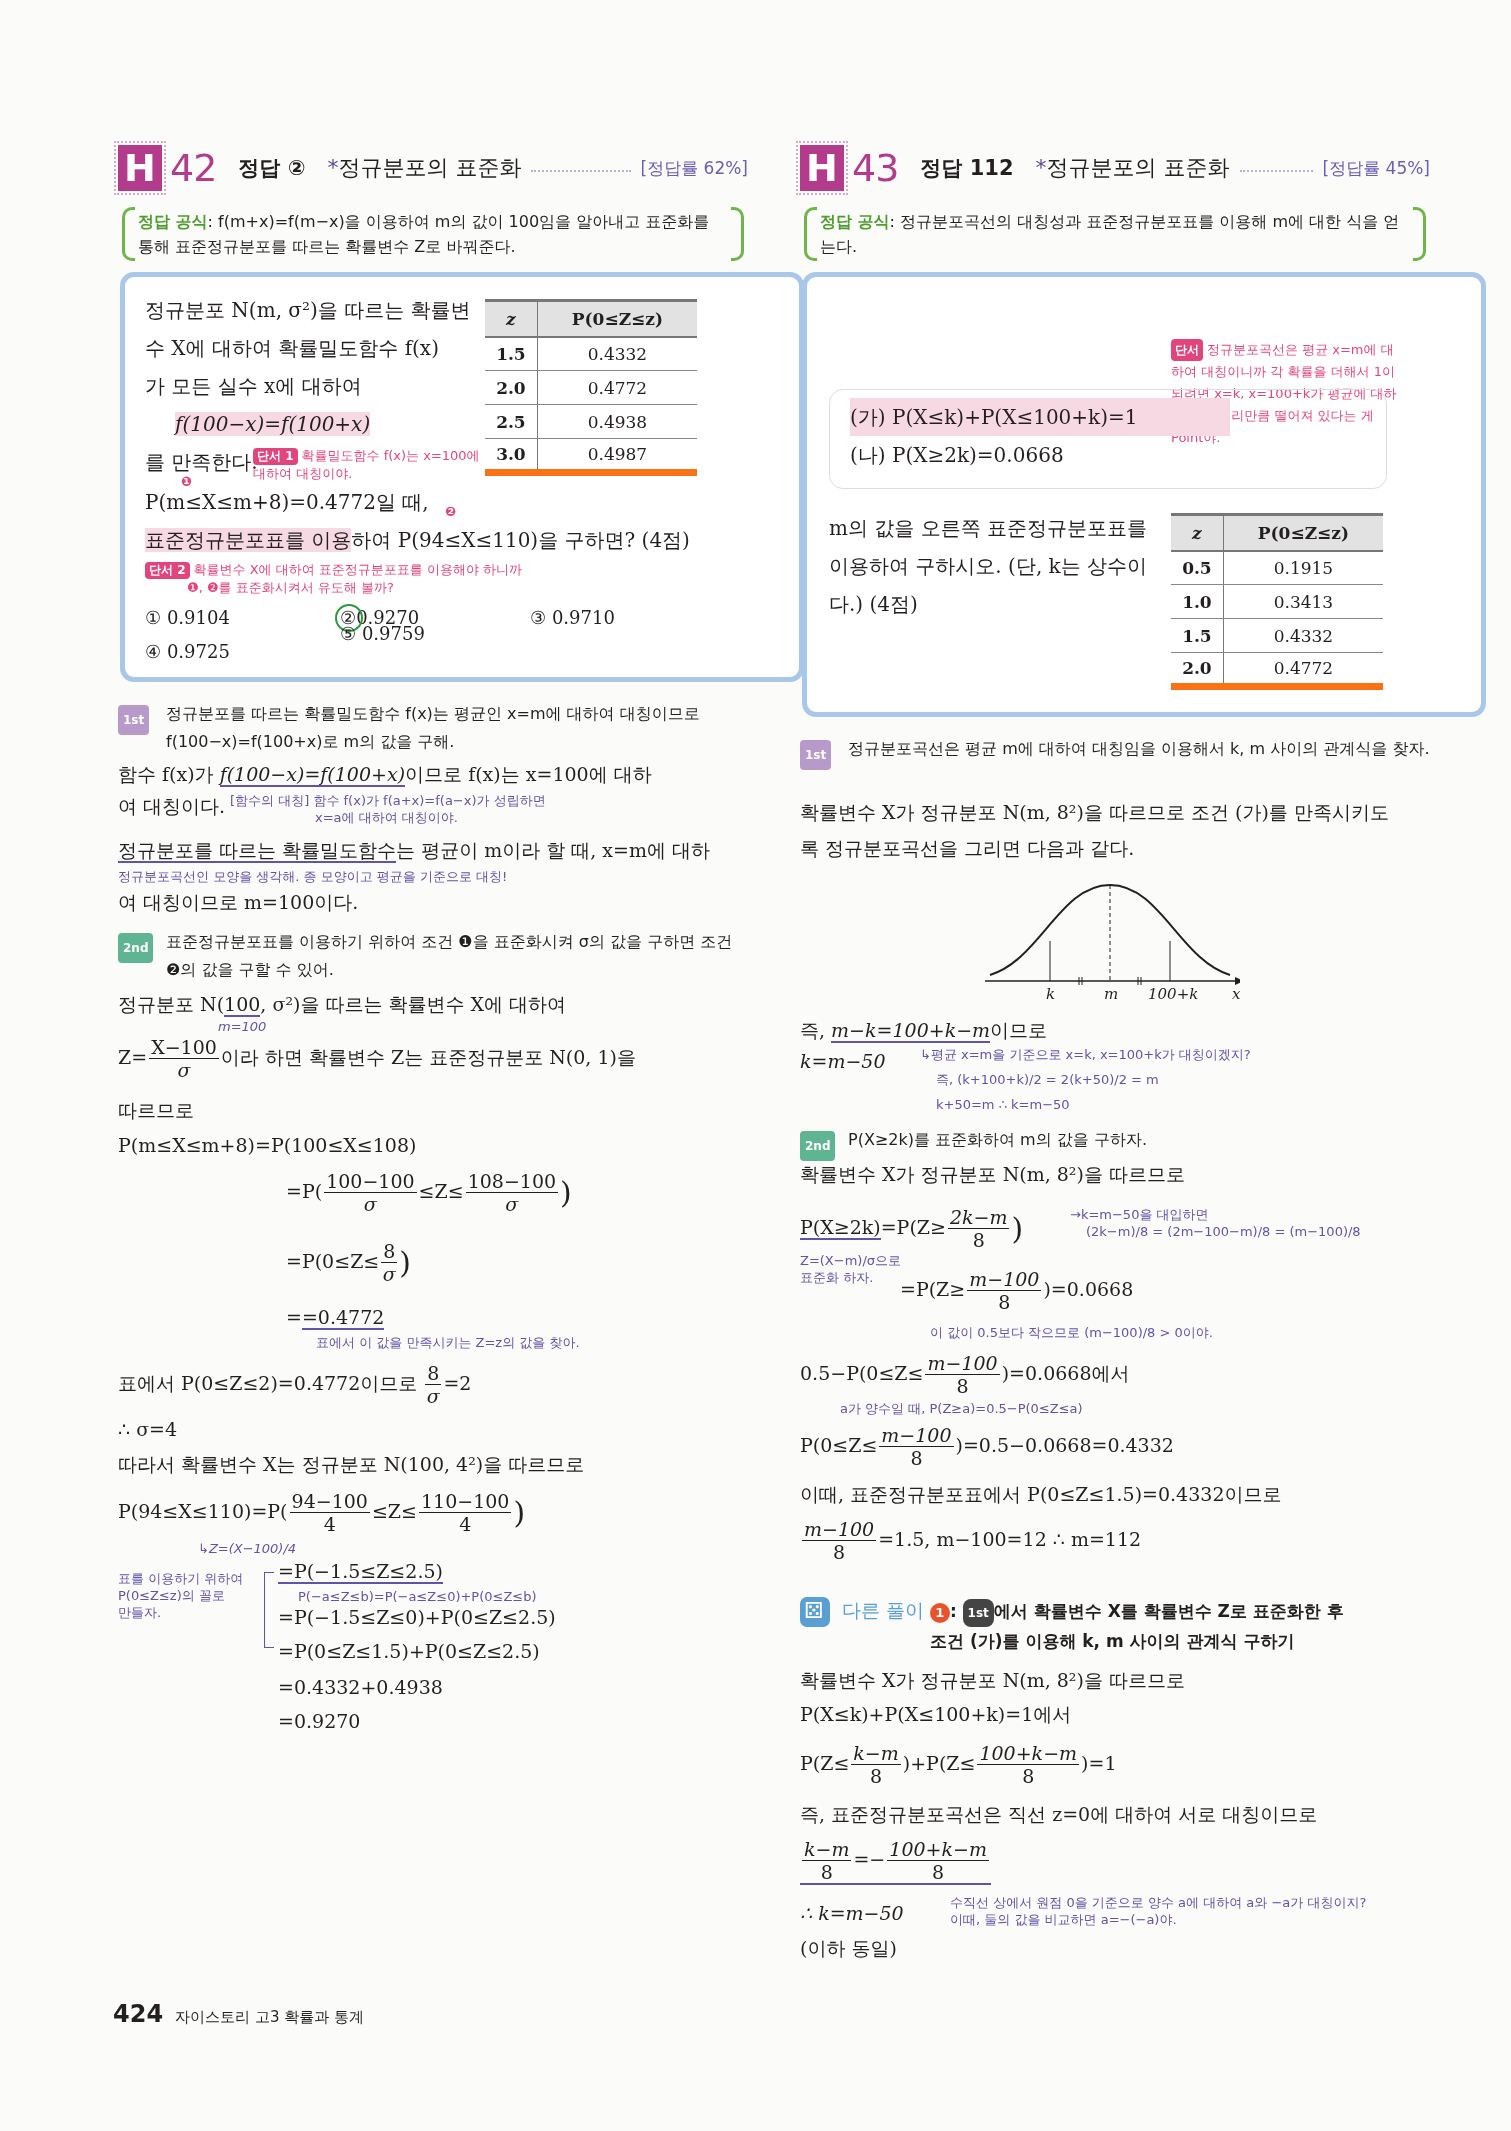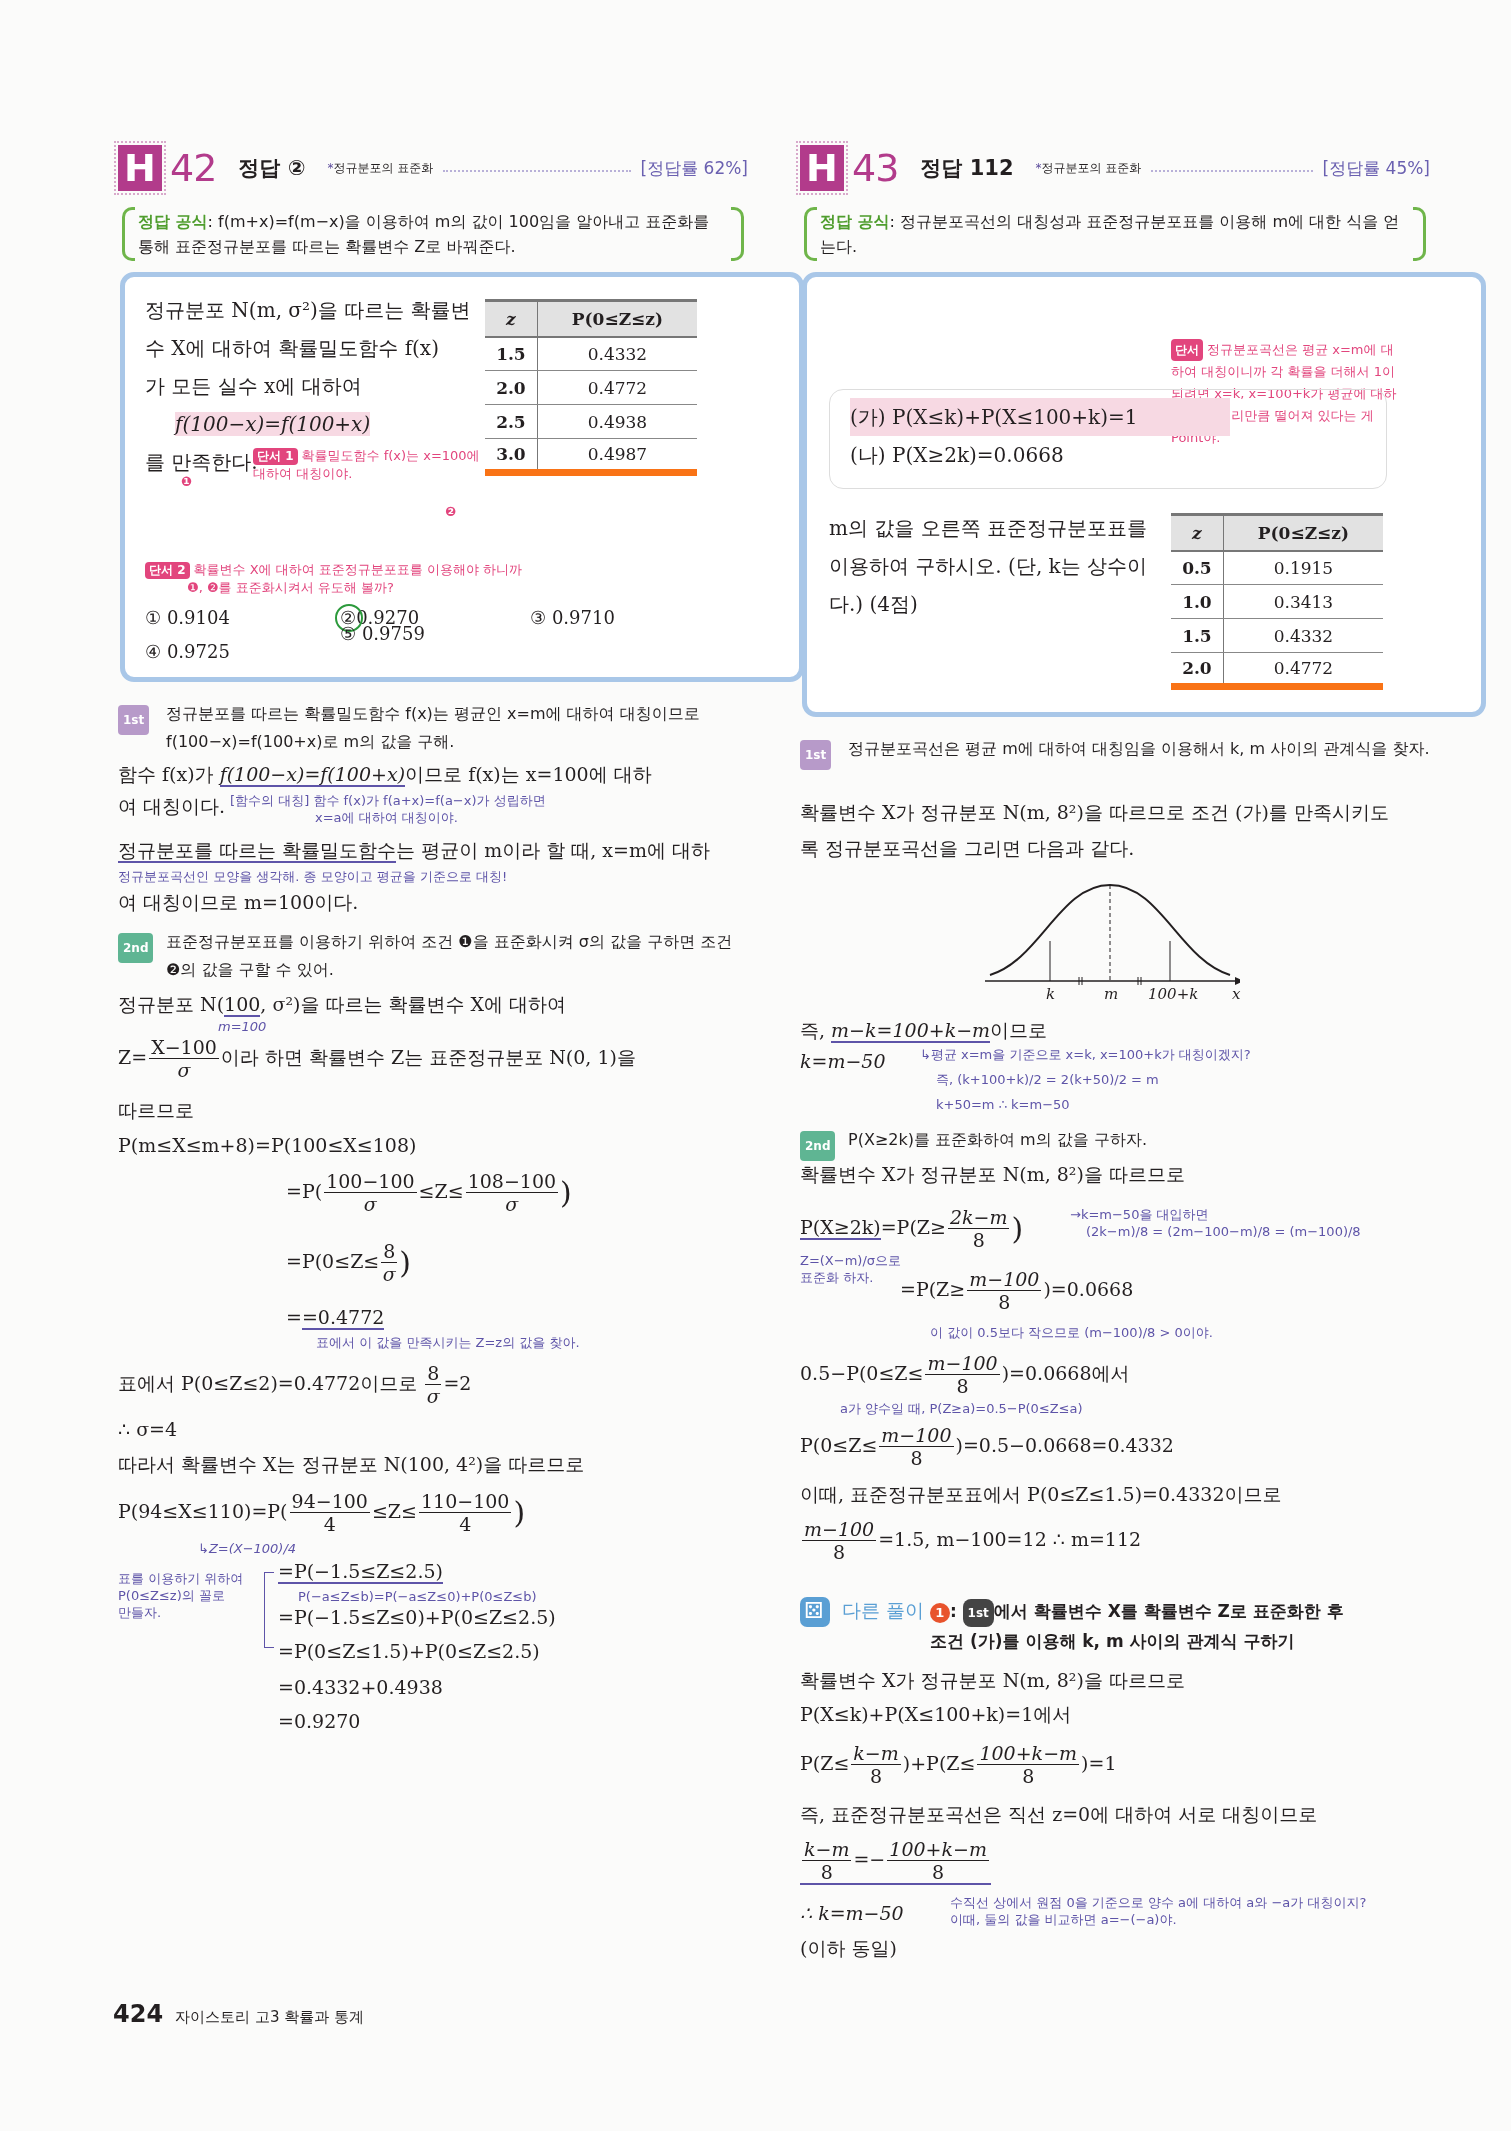--- a/index.html
+++ b/index.html
@@ -7,21 +7,21 @@
   body { font-family: "DejaVu Serif", "Liberation Serif", serif; color: #231f20; position: relative; overflow: hidden; }
   .col { position: absolute; top: 0; width: 630px; }
   .col.left { left: 118px; }
   .col.right { left: 800px; }
 
   
   .hdr { position: absolute; top: 142px; left: 0; width: 630px; height: 52px; display: flex; align-items: center; }
   .hbadge { width: 44px; height: 46px; background: #b23b8b; color: #fff; font-family: "DejaVu Sans", sans-serif; font-weight: bold; font-size: 38px; display: flex; align-items: center; justify-content: center; outline: 2px dotted #d8a9cb; outline-offset: 2px; }
   .hnum { font-family: "DejaVu Sans", sans-serif; color: #b23b8b; font-size: 38px; margin-left: 8px; letter-spacing: -1px; }
   .hans { font-family: "DejaVu Sans", sans-serif; font-size: 21px; font-weight: bold; margin-left: 22px; }
-  .htopic { font-family: "DejaVu Sans", sans-serif; font-size: 12px; margin-left: 22px; }
+  .htopic { font-family: "DejaVu Sans", sans-serif; font-size: 22px; margin-left: 22px; }
   .htopic .star { color: #5a4a9a; }
   .hdots { flex: 1; border-bottom: 2px dotted #b8b0d8; margin: 0 10px; height: 1px; margin-top: 6px; }
   .hrate { font-family: "DejaVu Sans", sans-serif; font-size: 17px; color: #6a60b0; }
 
   .formula { position: absolute; left: 4px; width: 622px; font-family: "DejaVu Sans", sans-serif; font-size: 16px; line-height: 25px; padding: 4px 16px; }
   .formula:before, .formula:after { content: ""; position: absolute; top: 2px; bottom: 2px; width: 10px; border: 3px solid #6fb54a; }
   .formula:before { left: 0; border-right: none; border-radius: 10px 0 0 10px; }
   .formula:after { right: 0; border-left: none; border-radius: 0 10px 10px 0; }
   .formula .lbl { color: #4f9d2d; font-weight: bold; }
 
@@ -88,20 +88,24 @@
       <div>정규분포 N(m, σ²)을 따르는 확률변</div>
       <div>수 X에 대하여 확률밀도함수 f(x)</div>
       <div>가 모든 실수 x에 대하여</div>
       <div style="padding-left:30px;"><span class="hl it">f(100−x)=f(100+x)</span></div>
       <div><span>를 만족한다.</span></div>
     </div>
     <div class="hint" style="position:absolute; left:128px; top:170px; width:230px;">
       <span class="htag">단서 1</span><span>확률밀도함수 f(x)는 x=100에 대하여 대칭이야.</span>
     </div>
     <span class="hint" style="position:absolute; left:56px; top:196px; font-weight:bold;">❶</span>
+    <div class="qtext" style="position:absolute; left:20px; top:206px; width:600px;">
+      <div>P(m≤X≤m+8)=0.4772일 때,</div>
+      <div><span class="hl">표준정규분포표를 이용</span><span>하여 P(94≤X≤110)을 구하면? (4점)</span></div>
+    </div>
     <span class="hint" style="position:absolute; left:320px; top:226px; font-weight:bold;">❷</span>
     <div class="hint" style="position:absolute; left:20px; top:284px; width:440px;">
       <div><span class="htag">단서 2</span><span>확률변수 X에 대하여 표준정규분포표를 이용해야 하니까</span></div>
       <div style="padding-left:42px;">❶, ❷를 표준화시켜서 유도해 볼까?</div>
     </div>
 
     <table class="zt" style="left:360px; top:22px; width:212px;">
       <tbody>
           <tr>
             <th class="it">z</th>

